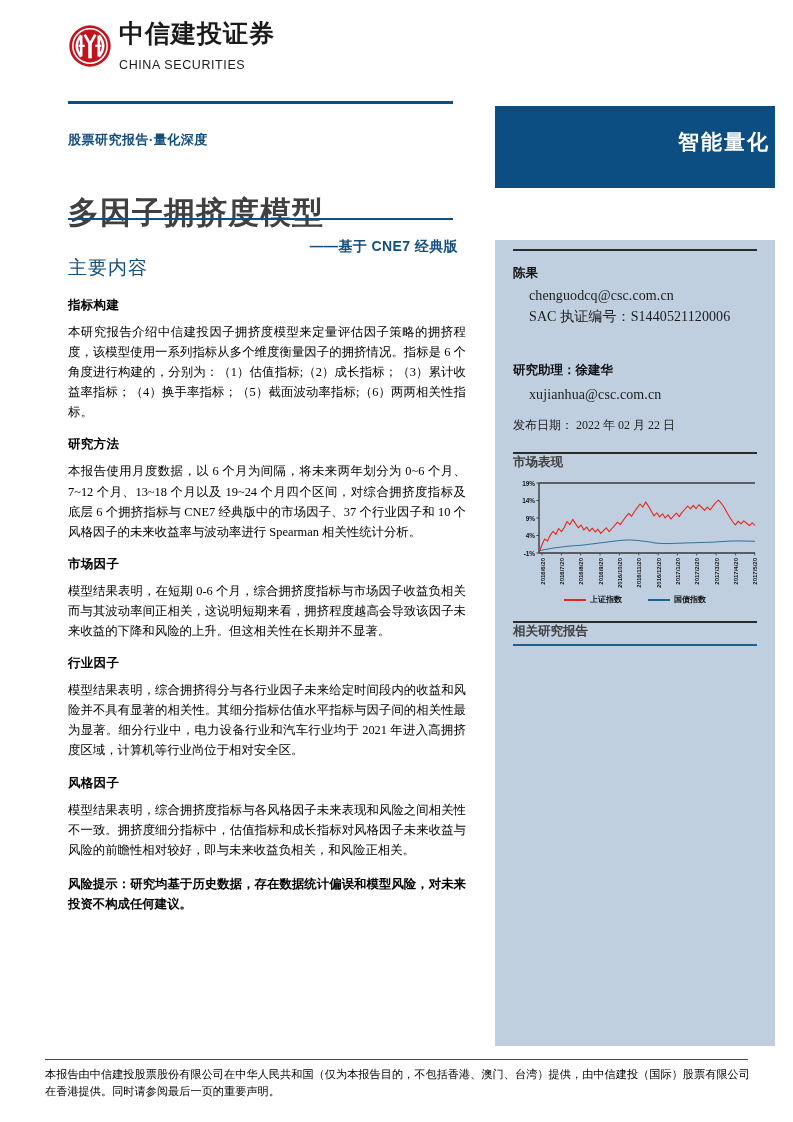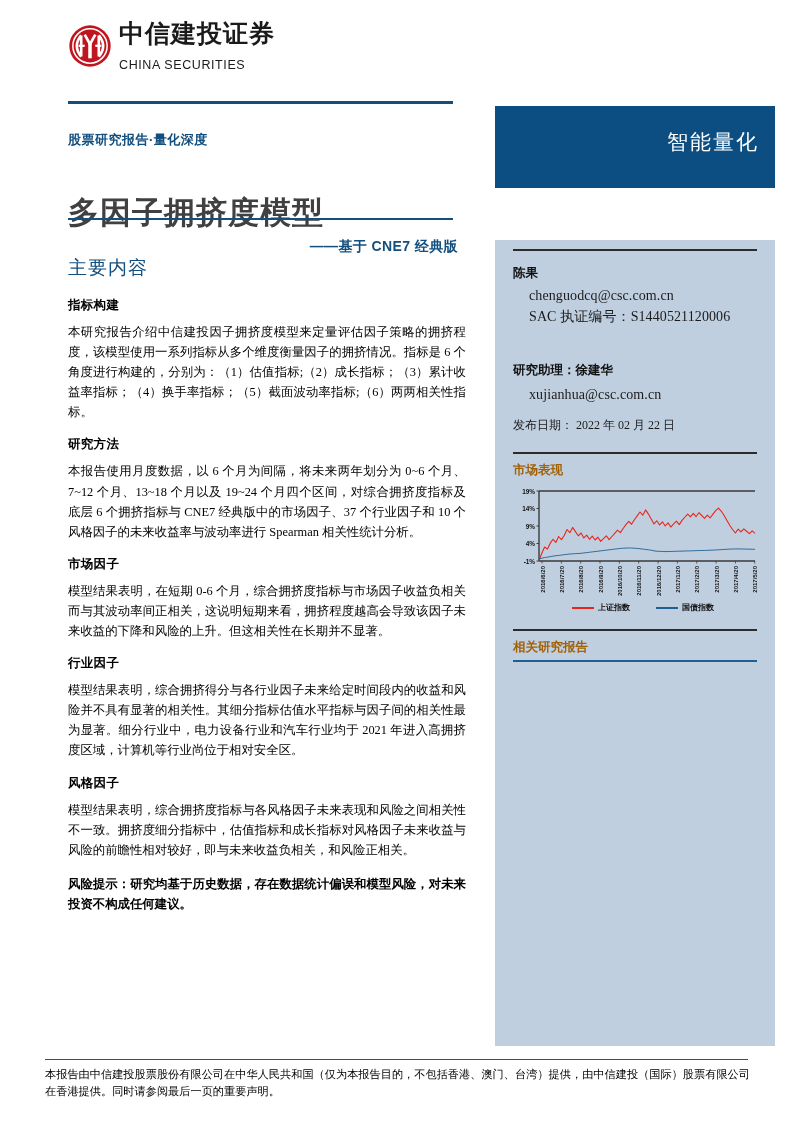--- a/index.html
+++ b/index.html
@@ -158,24 +158,24 @@
   .rail-banner {
     position: absolute;
     left: 495px;
     top: 106px;
     width: 280px;
     height: 82px;
     background: #0c4e81;
   }
   .rail-banner-text {
     position: absolute;
-    right: 16px;
+    right: 5px;
     top: 22px;
     font-family: "Liberation Sans", "DejaVu Sans", sans-serif;
-    font-weight: normal;
+    font-weight: bold;
     font-size: 21px;
     color: #ffffff;
     letter-spacing: 2px;
   }
   .rail-panel {
     position: absolute;
     left: 495px;
     top: 240px;
     width: 280px;
     height: 806px;
@@ -217,36 +217,36 @@
     font-family: "Liberation Serif", "DejaVu Serif", serif;
     font-size: 12px;
     color: #1b1b1b;
     margin: 14px 0 0 0;
   }
 
   .rail-sec-title {
     font-family: "Liberation Sans", "DejaVu Sans", sans-serif;
     font-weight: bold;
     font-size: 12.5px;
-    color: #a16207;
-    margin: 8px 0 0 0;
+    color: #404040;
+    margin: 0 0 0 0;
   }
 
   
   .chart-wrap {
     position: relative;
     width: 244px;
     height: 128px;
     margin-top: 6px;
     overflow: hidden;
   }
   .chart-svg { display: block; }
   .chart-legend {
     position: absolute;
-    left: 8px;
+    left: 0;
     bottom: 0;
     width: 244px;
     display: flex;
     justify-content: center;
     gap: 26px;
     font-family: "Liberation Sans", "DejaVu Sans", sans-serif;
     font-size: 8px;
     font-weight: bold;
     color: #111;
   }

